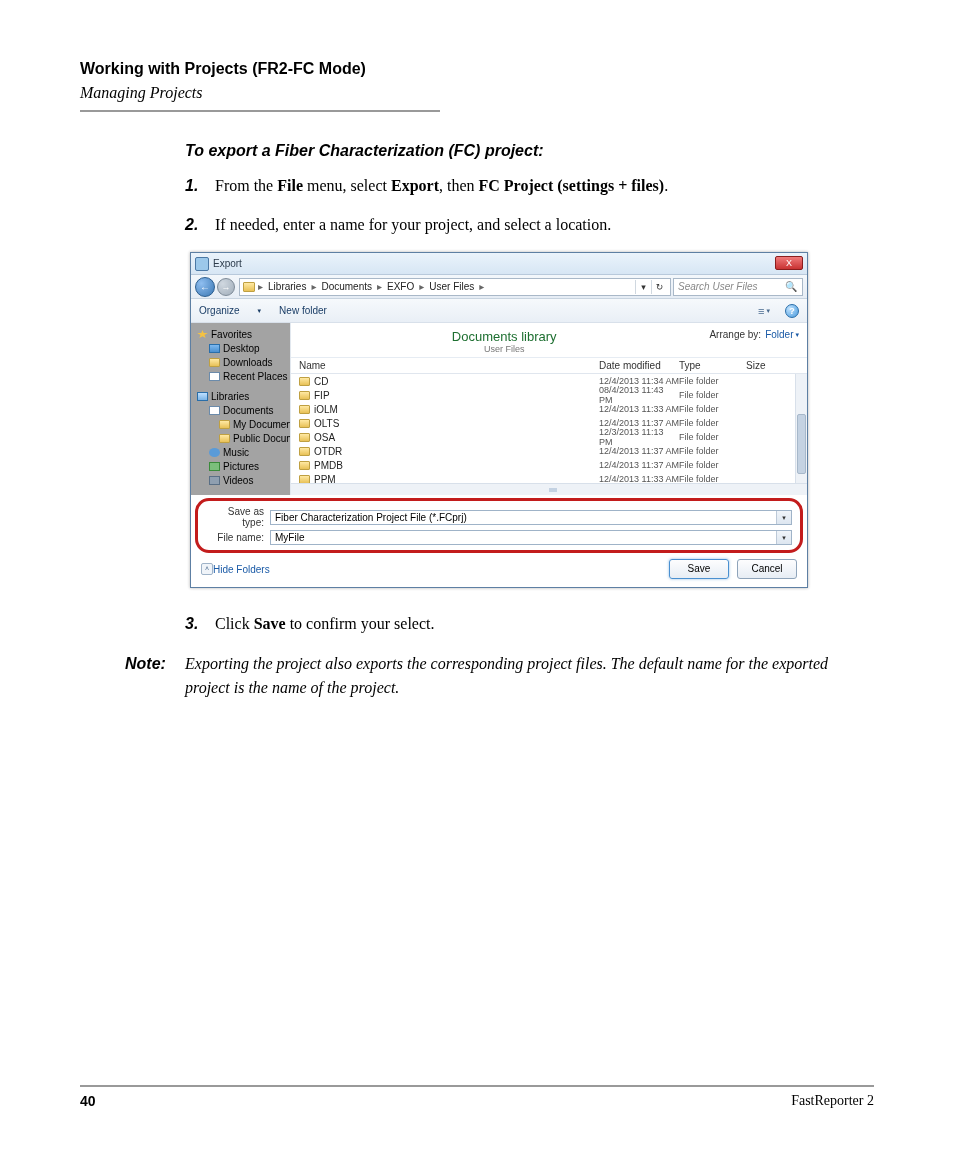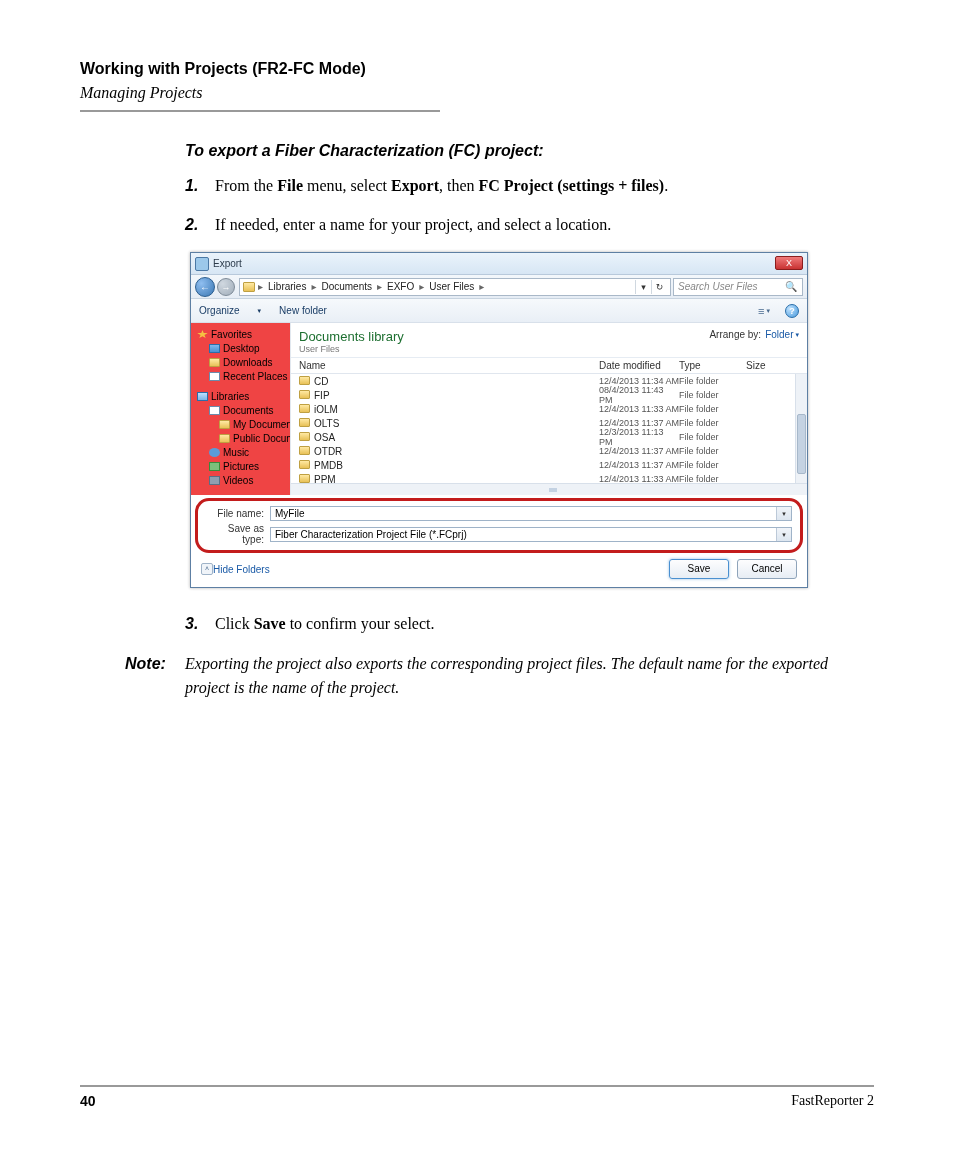--- a/index.html
+++ b/index.html
@@ -207,21 +207,21 @@
   .body-row {
     display: flex;
     height: 172px;
   }
   .tree {
     width: 100px;
     border-right: 1px solid #e2e8ef;
     padding: 4px 2px 4px 6px;
     font-size: 10px;
     overflow: hidden;
-    background: #ef4444;
+    background: #a3a3a3;
     position: relative;
   }
   .tree .tnode { display: flex; align-items: center; gap: 3px; height: 14px; white-space: nowrap; }
   .tree .indent1 { padding-left: 12px; }
   .tree .gap { height: 6px; }
   .ic { width: 11px; height: 9px; display: inline-block; flex-shrink: 0; }
   .ic.star { background: #f5c242; clip-path: polygon(50% 0%, 61% 35%, 98% 35%, 68% 57%, 79% 91%, 50% 70%, 21% 91%, 32% 57%, 2% 35%, 39% 35%); }
   .ic.mon { background: linear-gradient(#7fb9ef,#4a90d0); border:0.5px solid #2a6ea9; }
   .ic.fld { background: linear-gradient(#ffe9a3,#e8c157); border:0.5px solid #bfa042; border-radius:1px; }
   .ic.lib { background: linear-gradient(#bfe0ff,#7bb4e6); border:0.5px solid #2a6ea9; }
@@ -232,20 +232,21 @@
   .listpane {
     flex: 1;
     position: relative;
     display: flex;
     flex-direction: column;
   }
   .lib-header {
     padding: 6px 8px 3px 8px;
     display: flex; align-items: flex-start;
     border-bottom: 1px solid #e6ecf3;
+    text-align: center;
   }
   .lib-header .lh-left { flex: 1; }
   .lib-title { color: #1d6f30; font-size: 13px; }
   .lib-sub { color: #777; font-size: 9px; }
   .arrange { font-size: 10px; color: #333; display: flex; align-items: center; gap: 4px; }
   .arrange .val { color: #1a5aa6; display: inline-flex; align-items: center; gap: 2px; }
   .arrange .tri { font-size: 7px; }
   .col-header {
     display: flex;
     border-bottom: 1px solid #e0e6ee;
@@ -263,21 +264,21 @@
     position: relative;
   }
   .frow {
     display: flex;
     font-size: 10px;
     padding: 0 0 0 8px;
     height: 14px;
     align-items: center;
     color: #222;
   }
-  .frow .c1 { width: 300px; display: flex; gap: 4px; }
+  .frow .c1 { width: 300px; display: flex; align-items: center; gap: 4px; }
   .frow .c2 { width: 80px; color: #555; font-size: 9px; }
   .frow .c3 { width: 67px; color: #555; font-size: 9px; }
   .frow .c4 { width: 40px; }
   .vscroll {
     position: absolute; right: 0; top: 0; bottom: 0;
     width: 12px;
     background: #eef2f7;
     border-left: 1px solid #d8e0ea;
   }
   .vscroll .thumb {
@@ -600,33 +601,33 @@
             <div class="vscroll">
               <div class="thumb"></div>
             </div>
         </div>
         <div class="hscroll-row"></div>
       </div>
     </div>
 
     <div class="highlight-block">
       <div class="form-row">
+        <div class="lbl">Save as type:</div>
+        <div class="field">
+          <span>Fiber Characterization Project File (*.FCprj)</span>
+          <span class="dd">▾</span>
+        </div>
+      </div>
+      <div class="form-row">
         <div class="lbl">File name:</div>
         <div class="field">
           <span>MyFile</span>
           <span class="dd">▾</span>
         </div>
       </div>
-      <div class="form-row">
-        <div class="lbl">Save as type:</div>
-        <div class="field">
-          <span>Fiber Characterization Project File (*.FCprj)</span>
-          <span class="dd">▾</span>
-        </div>
-      </div>
     </div>
 
     <div class="bottom-row">
       <div class="hide-folders">
         <span class="chev">˄</span>
         <span>Hide Folders</span>
       </div>
       <div class="btns">
         <div class="win-btn primary">Save</div>
         <div class="win-btn">Cancel</div>

